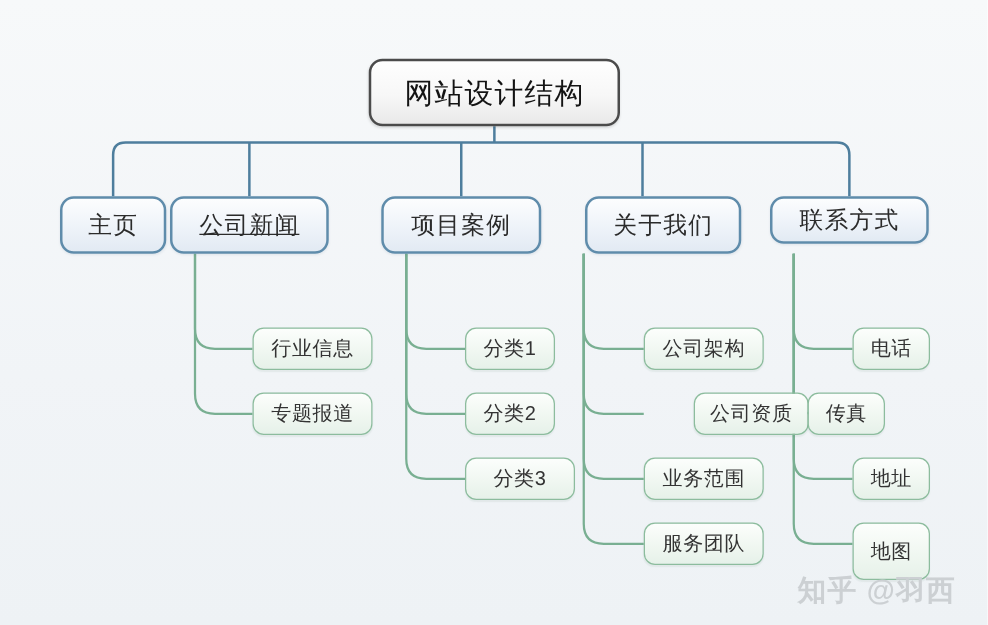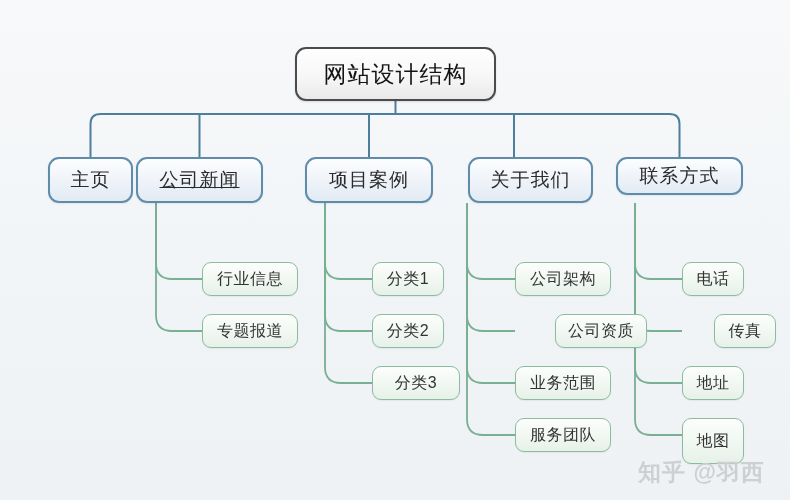--- a/index.html
+++ b/index.html
@@ -87,19 +87,19 @@
   <div class="node node-l3" style="left:372px;top:262px;width:72px;height:34px;">分类1</div>
   <div class="node node-l3" style="left:372px;top:314px;width:72px;height:34px;">分类2</div>
   <div class="node node-l3" style="left:372px;top:366px;width:88px;height:34px;">分类3</div>
 
   <div class="node node-l3" style="left:515px;top:262px;width:96px;height:34px;">公司架构</div>
   <div class="node node-l3" style="left:515px;top:314px;width:92px;height:34px;margin-left:40px;">公司资质</div>
   <div class="node node-l3" style="left:515px;top:366px;width:96px;height:34px;">业务范围</div>
   <div class="node node-l3" style="left:515px;top:418px;width:96px;height:34px;">服务团队</div>
 
   <div class="node node-l3" style="left:682px;top:262px;width:62px;height:34px;">电话</div>
-  <div class="node node-l3" style="left:714px;top:314px;width:62px;height:34px;">传真</div>
+  <div class="node node-l3" style="left:646px;top:314px;width:62px;height:34px;">传真</div>
   <div class="node node-l3" style="left:682px;top:366px;width:62px;height:34px;">地址</div>
   <div class="node node-l3" style="left:682px;top:418px;width:62px;height:46px;text-align:center;">地图</div>
 
   <div class="watermark">知乎 @羽西</div>
 
 </div>
 
 </body></html>

